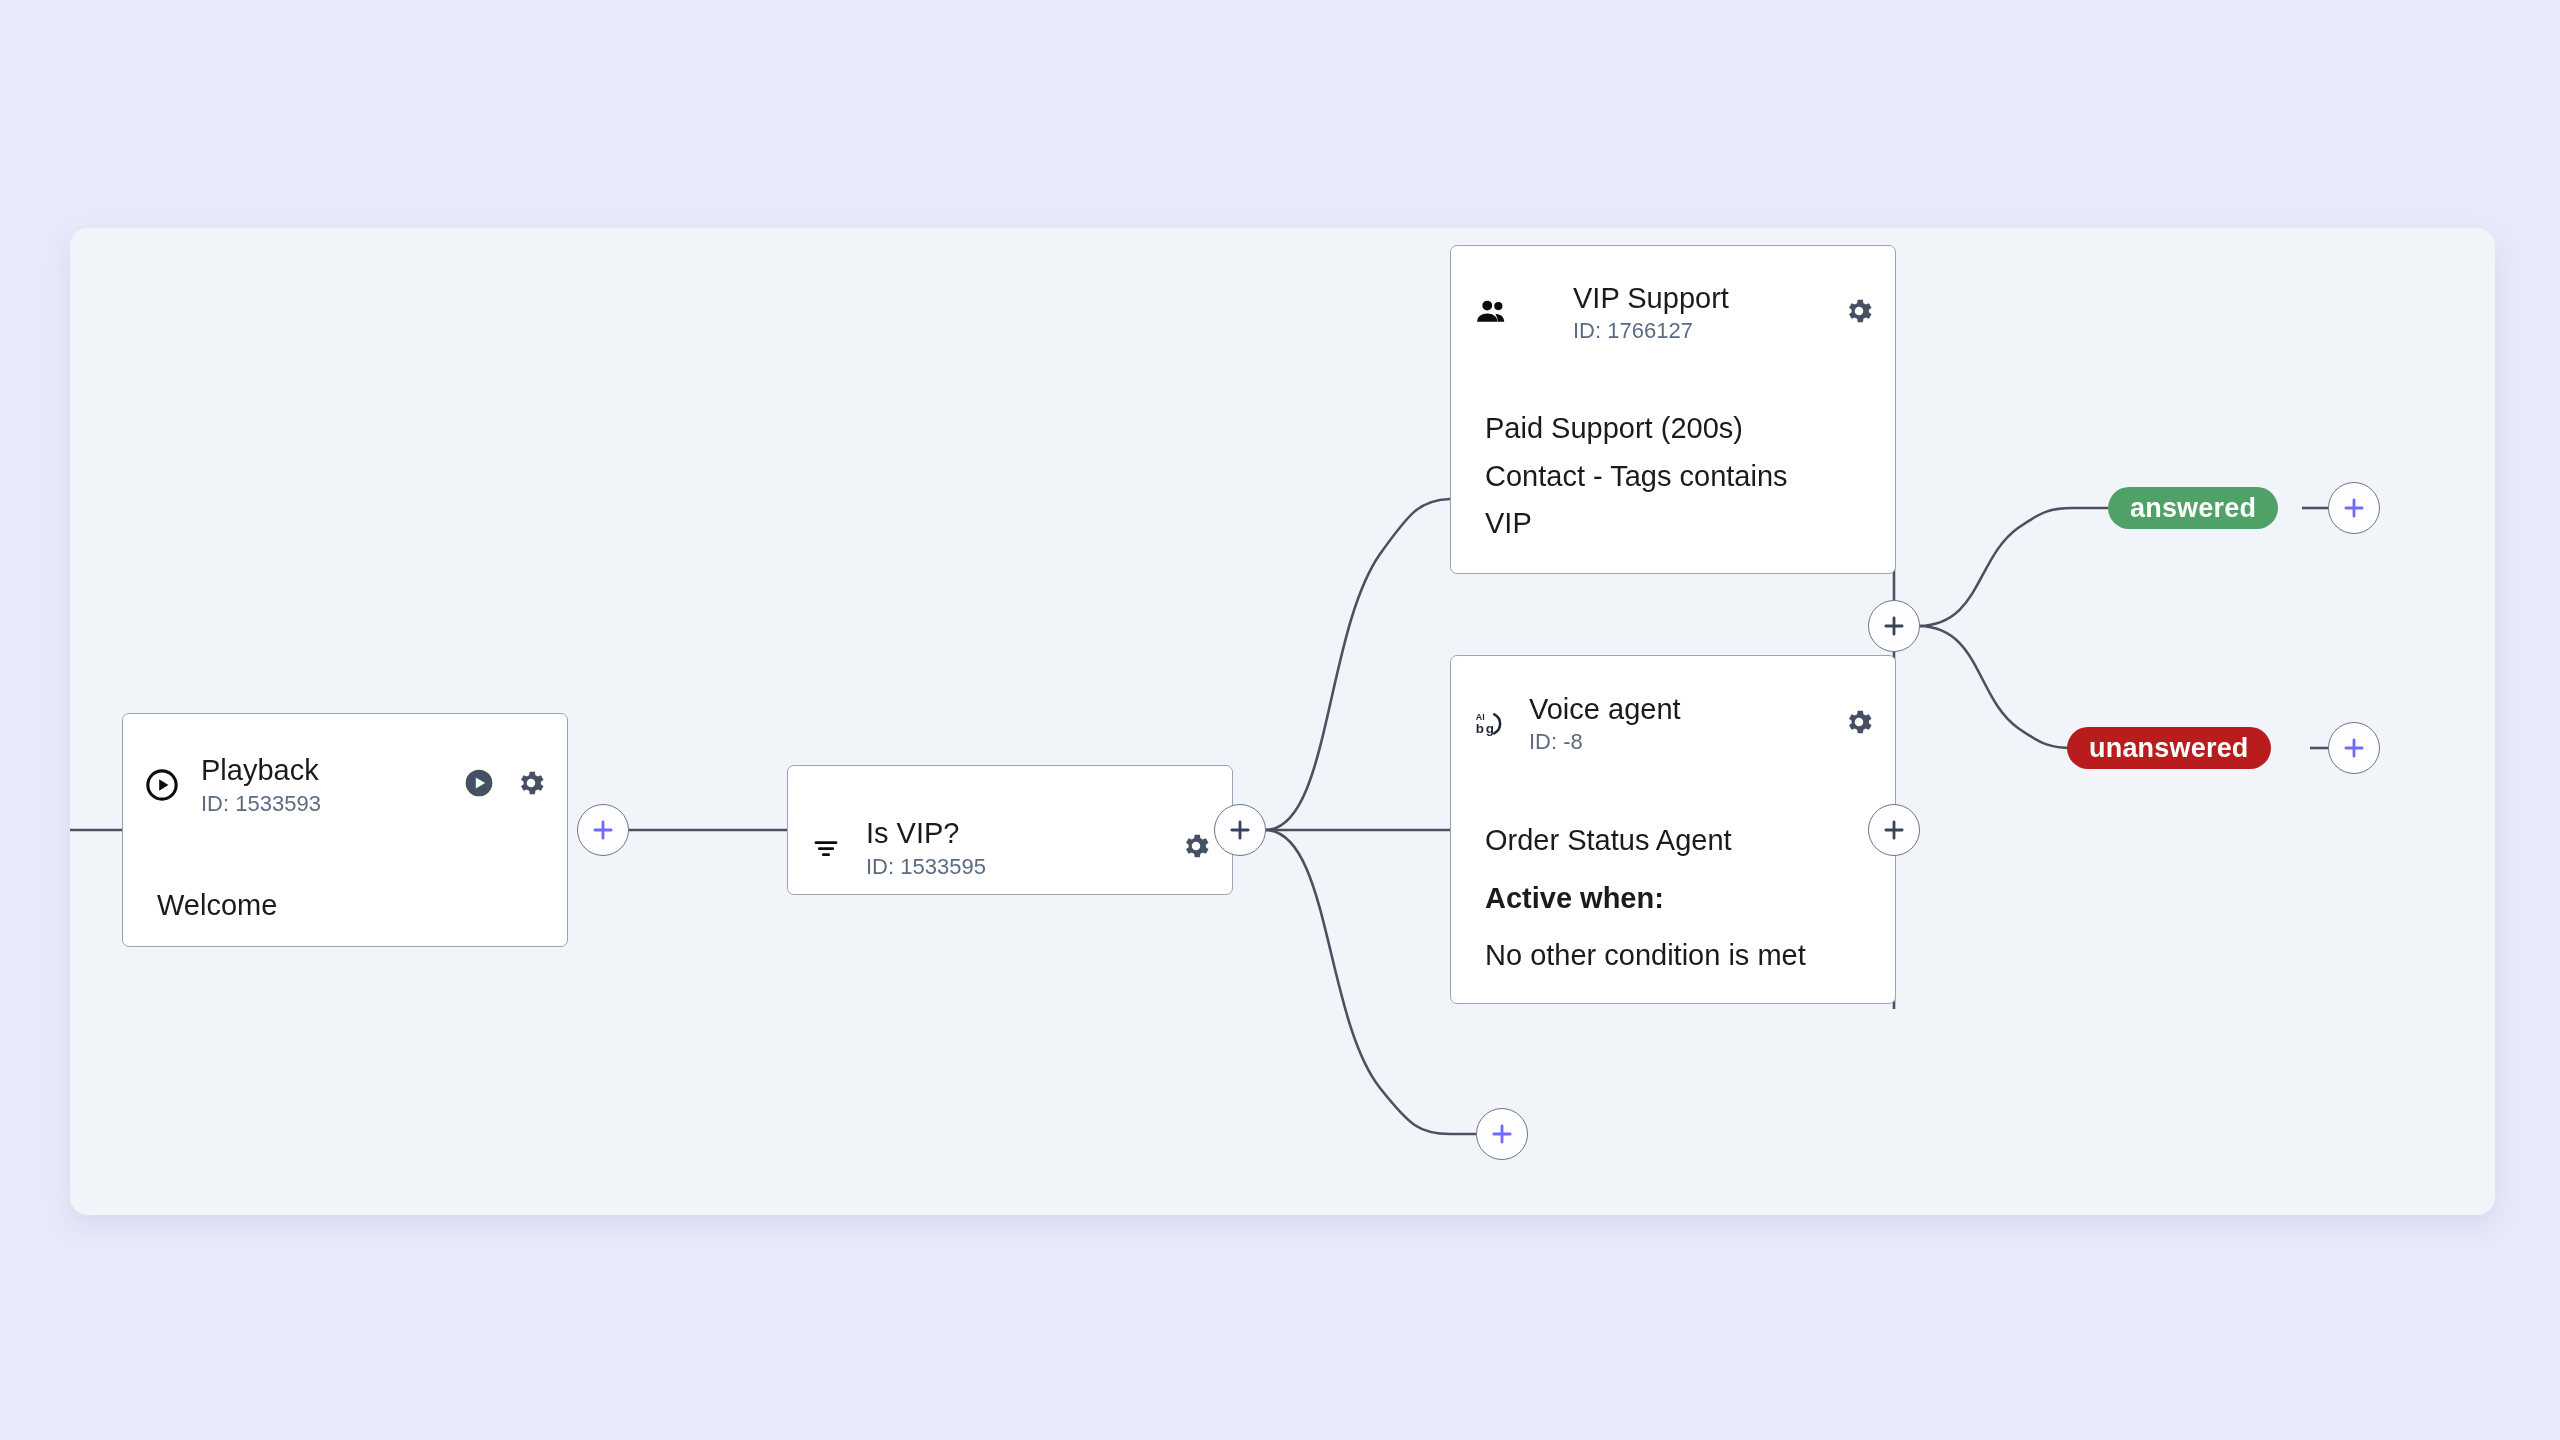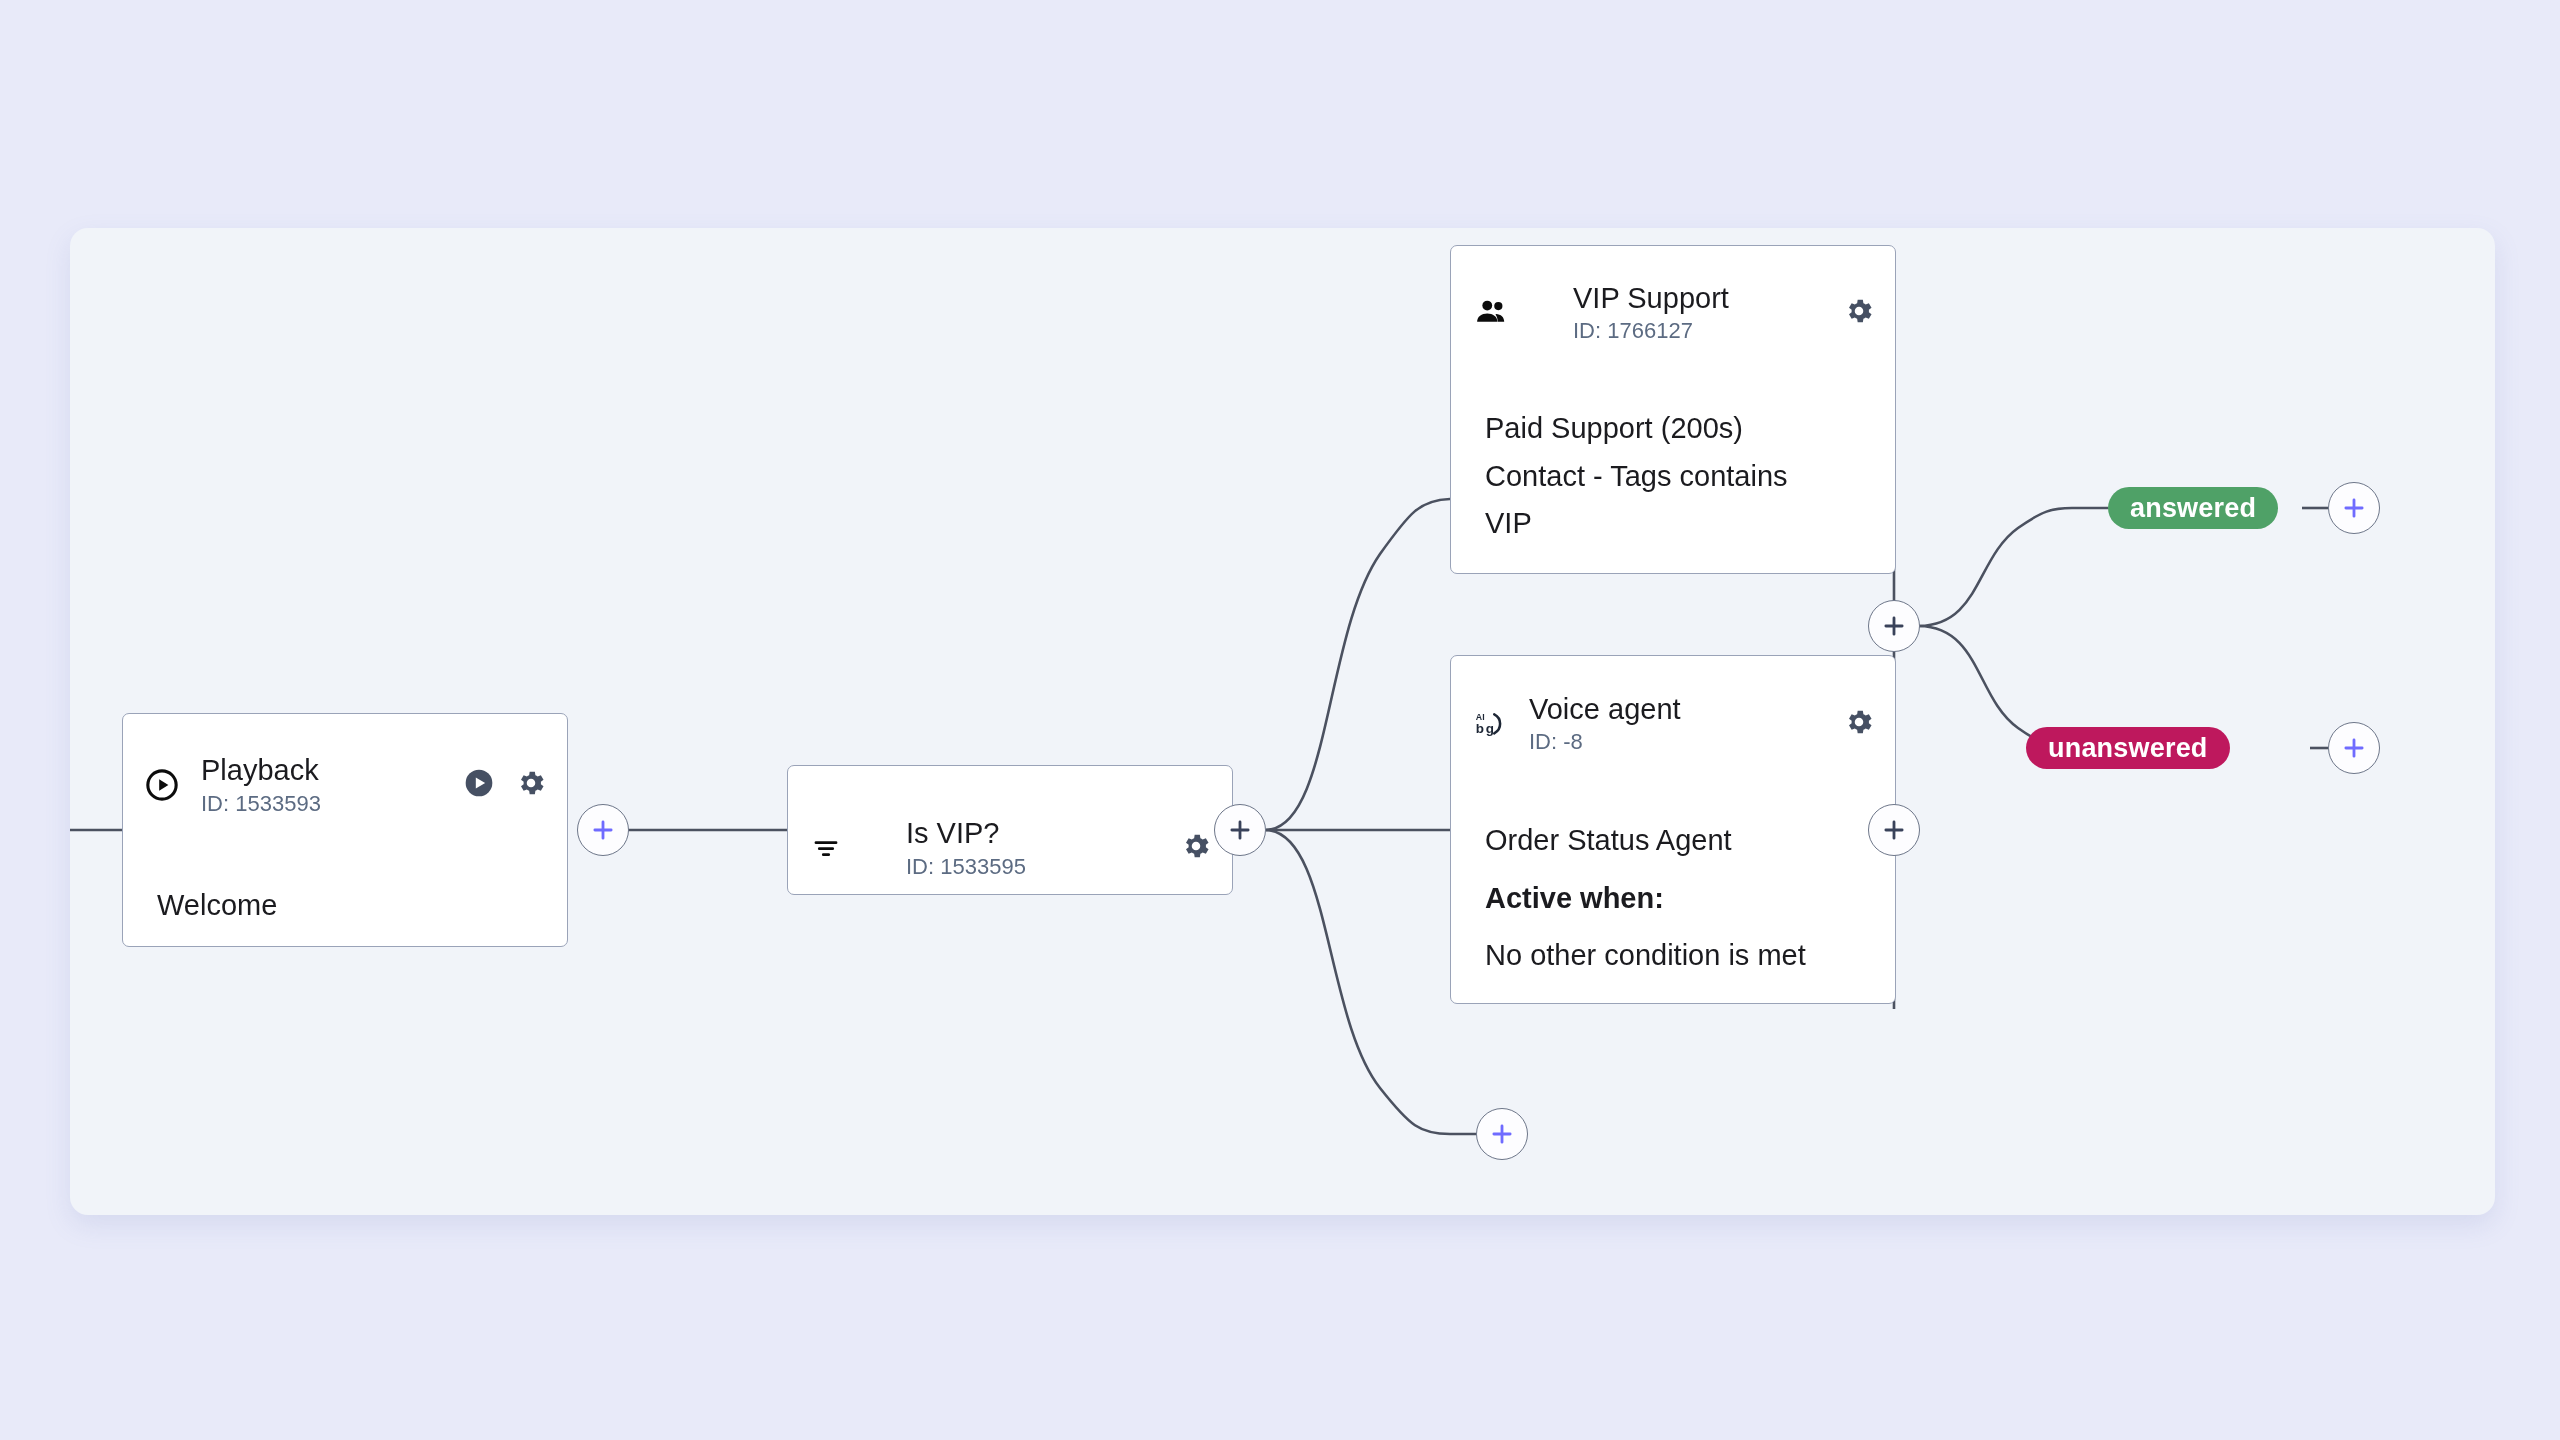--- a/index.html
+++ b/index.html
@@ -159,21 +159,21 @@
       <p class="ln">Welcome</p>
     </div>
   </div>
   <div class="plus blue" style="left:507px; top:576px;">
     <svg width="26" height="26" viewBox="0 0 24 24" aria-hidden="true">
       <path d="M12 4.5 L12 19.5 M4.5 12 L19.5 12" stroke="currentColor" stroke-width="2.6" stroke-linecap="round"></path>
     </svg>
   </div>
 
   <div class="node" style="left:717px; top:537px; width:446px; height:130px;">
-    <div class="node-header" style="height:164px;gap:40px;">
+    <div class="node-header" style="height:164px;">
       <span class="node-icon">
         <svg width="32" height="32" viewBox="0 0 24 24" aria-hidden="true">
           <g stroke="#0c0c0c" stroke-width="2.1" stroke-linecap="round">
             <line x1="4.5" y1="8" x2="19.5" y2="8"></line>
             <line x1="7" y1="12.5" x2="17" y2="12.5"></line>
             <line x1="10" y1="17" x2="14" y2="17"></line>
           </g>
         </svg>
       </span>
       <span class="node-titles">
@@ -269,21 +269,21 @@
 
   <div class="badge" style="left:2038px; top:259px; background:#4fa167;">
     <span>answered</span>
   </div>
   <div class="plus blue" style="left:2258px; top:254px;">
     <svg width="26" height="26" viewBox="0 0 24 24" aria-hidden="true">
       <path d="M12 4.5 L12 19.5 M4.5 12 L19.5 12" stroke="currentColor" stroke-width="2.6" stroke-linecap="round"></path>
     </svg>
   </div>
 
-  <div class="badge" style="left:1956px; top:499px; background:#be185d;">
+  <div class="badge" style="left:1997px; top:499px; background:#b91c1c;">
     <span>unanswered</span>
   </div>
   <div class="plus blue" style="left:2258px; top:494px;">
     <svg width="26" height="26" viewBox="0 0 24 24" aria-hidden="true">
       <path d="M12 4.5 L12 19.5 M4.5 12 L19.5 12" stroke="currentColor" stroke-width="2.6" stroke-linecap="round"></path>
     </svg>
   </div>
 
   <div class="plus blue" style="left:1406px; top:880px;">
     <svg width="26" height="26" viewBox="0 0 24 24" aria-hidden="true">

